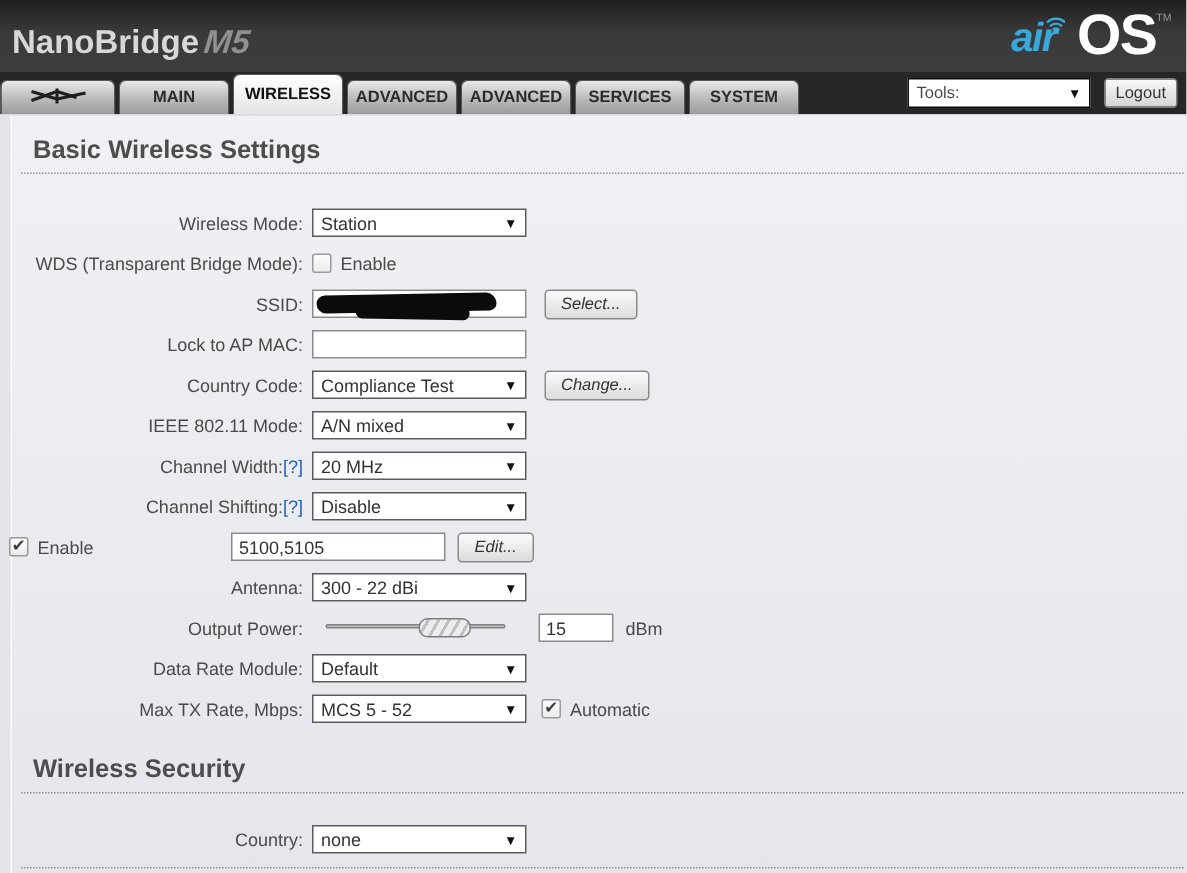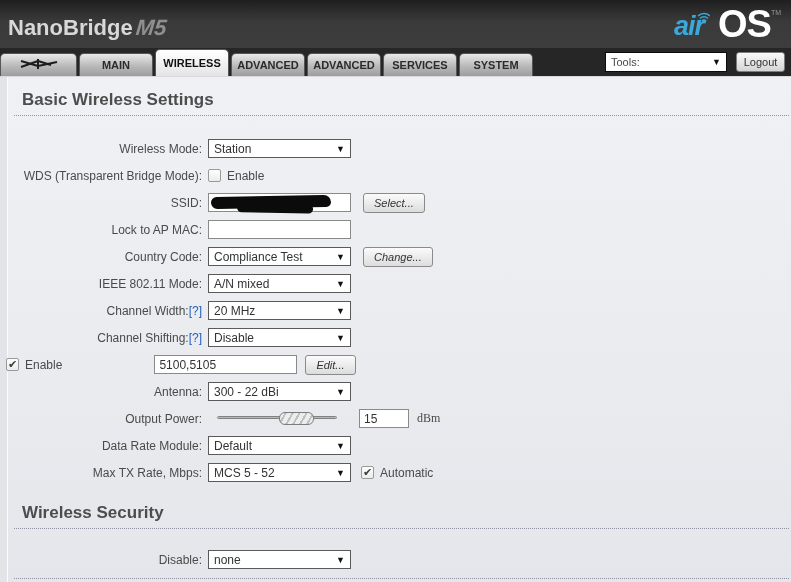--- a/index.html
+++ b/index.html
@@ -92,21 +92,21 @@
     font-size:11px; color:#333; font-family:inherit;font-style:italic;
   }
   .cb {
     width:13px; height:13px; background:linear-gradient(#fdfdfd,#ececec);
     border:1px solid #9a9a9a; border-radius:2px;
     display:flex; align-items:center; justify-content:center;
     font-size:11px; color:#3a3a3a; line-height:1;
   }
   .cb.checked::after { content:"✔"; margin-top:-1px; }
   .cblabel { margin-left:6px; font-size:12px; color:#4a4a4a; }
-  .unit { margin-left:8px; font-size:12px; color:#4a4a4a;font-family:Liberation Serif, serif; }
+  .unit { margin-left:8px; font-size:12px; color:#4a4a4a; }
   .spacer92 { width:92px; }
   .ssid-wrap { position:relative; }
   .redact {
     position:absolute; left:3px; top:3px; width:120px; height:12px;
     background:#0b0b0b; border-radius:7px 9px 6px 8px; transform:rotate(-1deg); pointer-events:none;
   }
   .redact::after {
     content:""; position:absolute; left:26px; top:8px; width:76px; height:9px;
     background:#0b0b0b; border-radius:6px; transform:rotate(2deg);
   }
@@ -312,21 +312,21 @@
         <span class="cblabel">Automatic</span>
       </div>
     </div>
 
   </div>
 
   <div class="sect sect2">Wireless Security</div>
 
   <div class="form form2">
     <div class="row">
-      <div class="lbl">Disable:</div>
+      <div class="lbl">Country:</div>
       <div class="ctl">
         <div class="select">
           <span>none</span>
           <span class="arr">▼</span>
         </div>
       </div>
     </div>
   </div>
 
   <div class="bottom-dotted"></div>

